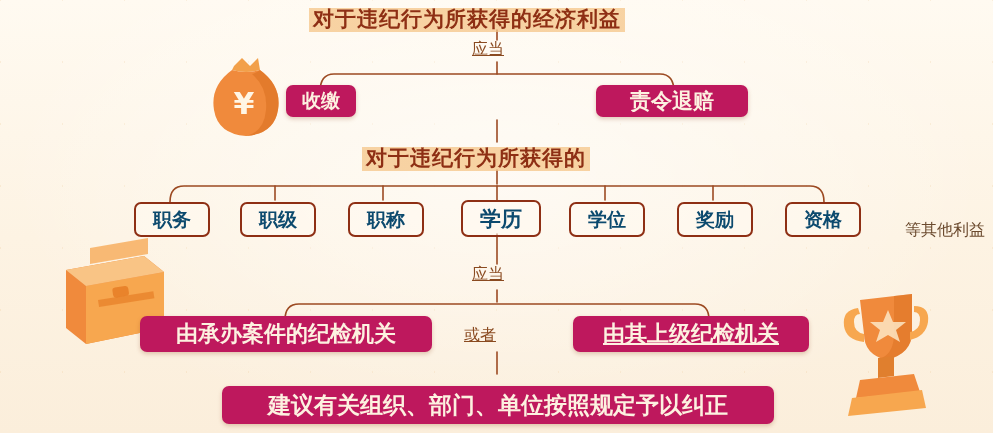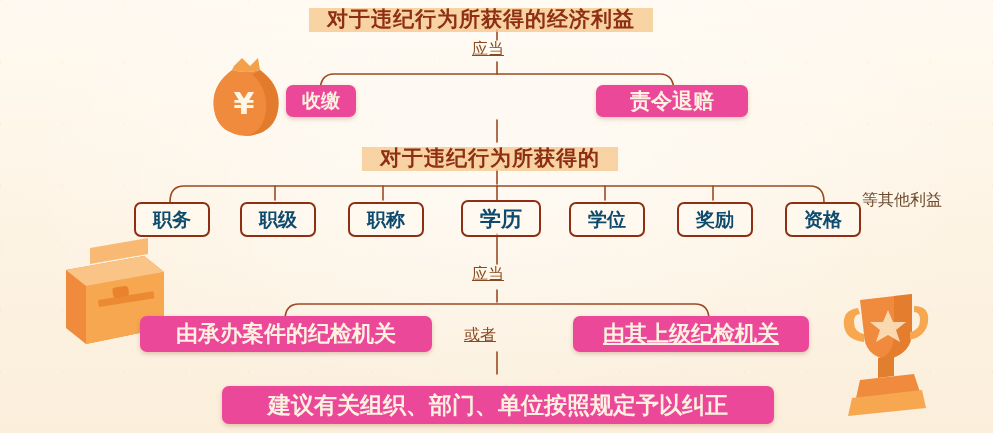--- a/index.html
+++ b/index.html
@@ -22,30 +22,30 @@
     content:"";position:absolute;inset:0;
     background:radial-gradient(ellipse at 50% 40%, rgba(255,255,255,.55), rgba(255,255,255,0) 70%);
   }
   .stage{position:absolute;inset:0;z-index:3;}
 
   
   .hl{            
     position:absolute;
     font-size:21px;font-weight:bold;color:#8e2f14;
     letter-spacing:1px;white-space:nowrap;
-    padding:1px 18px;
+    padding:1px 4px;
     background:linear-gradient(to bottom, rgba(246,200,140,0) 12%, rgba(245,197,136,.75) 14%, rgba(245,197,136,.75) 92%, rgba(246,200,140,0) 94%);
   }
   .plain{
     position:absolute;
     font-size:16px;color:#8a4a20;white-space:nowrap;text-decoration:underline;
   }
   .chip{          
     position:absolute;
-    background:#ec4899;color:#fdf1e0;
+    background:#be185d;color:#fdf1e0;
     border-radius:7px;
     font-weight:bold;white-space:nowrap;
     display:flex;align-items:center;justify-content:center;
     box-shadow:0 2px 4px rgba(140,60,20,.25);
   }
   .term{          
     position:absolute;
     border:2px solid #8e2f14;border-radius:7px;
     background:rgba(255,250,240,.55);
     color:#0c4a6e;font-weight:bold;
@@ -131,21 +131,21 @@
   <div class="hl" style="left:362px;top:143px;">对于违纪行为所获得的</div>
 
   <div class="term" style="left:134px;top:202px;width:72px;height:31px;font-size:19px;">职务</div>
   <div class="term" style="left:240px;top:202px;width:72px;height:31px;font-size:19px;">职级</div>
   <div class="term" style="left:348px;top:202px;width:72px;height:31px;font-size:19px;">职称</div>
   <div class="term" style="left:461px;top:200px;width:76px;height:33px;font-size:21px;">学历</div>
   <div class="term" style="left:569px;top:202px;width:72px;height:31px;font-size:19px;">学位</div>
   <div class="term" style="left:677px;top:202px;width:72px;height:31px;font-size:19px;">奖励</div>
   <div class="term" style="left:785px;top:202px;width:72px;height:31px;font-size:19px;">资格</div>
 
-  <div class="tail" style="left:862px;top:190px;">等其他利益</div>
+  <div class="tail" style="left:862px;top:220px;padding-left:43px;">等其他利益</div>
 
   <div class="plain" style="left:472px;top:264px;">应当</div>
 
   <div class="chip" style="left:140px;top:316px;width:292px;height:36px;font-size:22px;font-family:Liberation Mono, monospace;">由承办案件的纪检机关</div>
 
   <div class="plain" style="left:464px;top:325px;">或者</div>
 
   <div class="chip" style="left:573px;top:316px;width:236px;height:36px;font-size:22px;text-decoration:underline;">由其上级纪检机关</div>
 
   <div class="chip" style="left:222px;top:386px;width:552px;height:38px;font-size:23px;">建议有关组织、部门、单位按照规定予以纠正</div>

